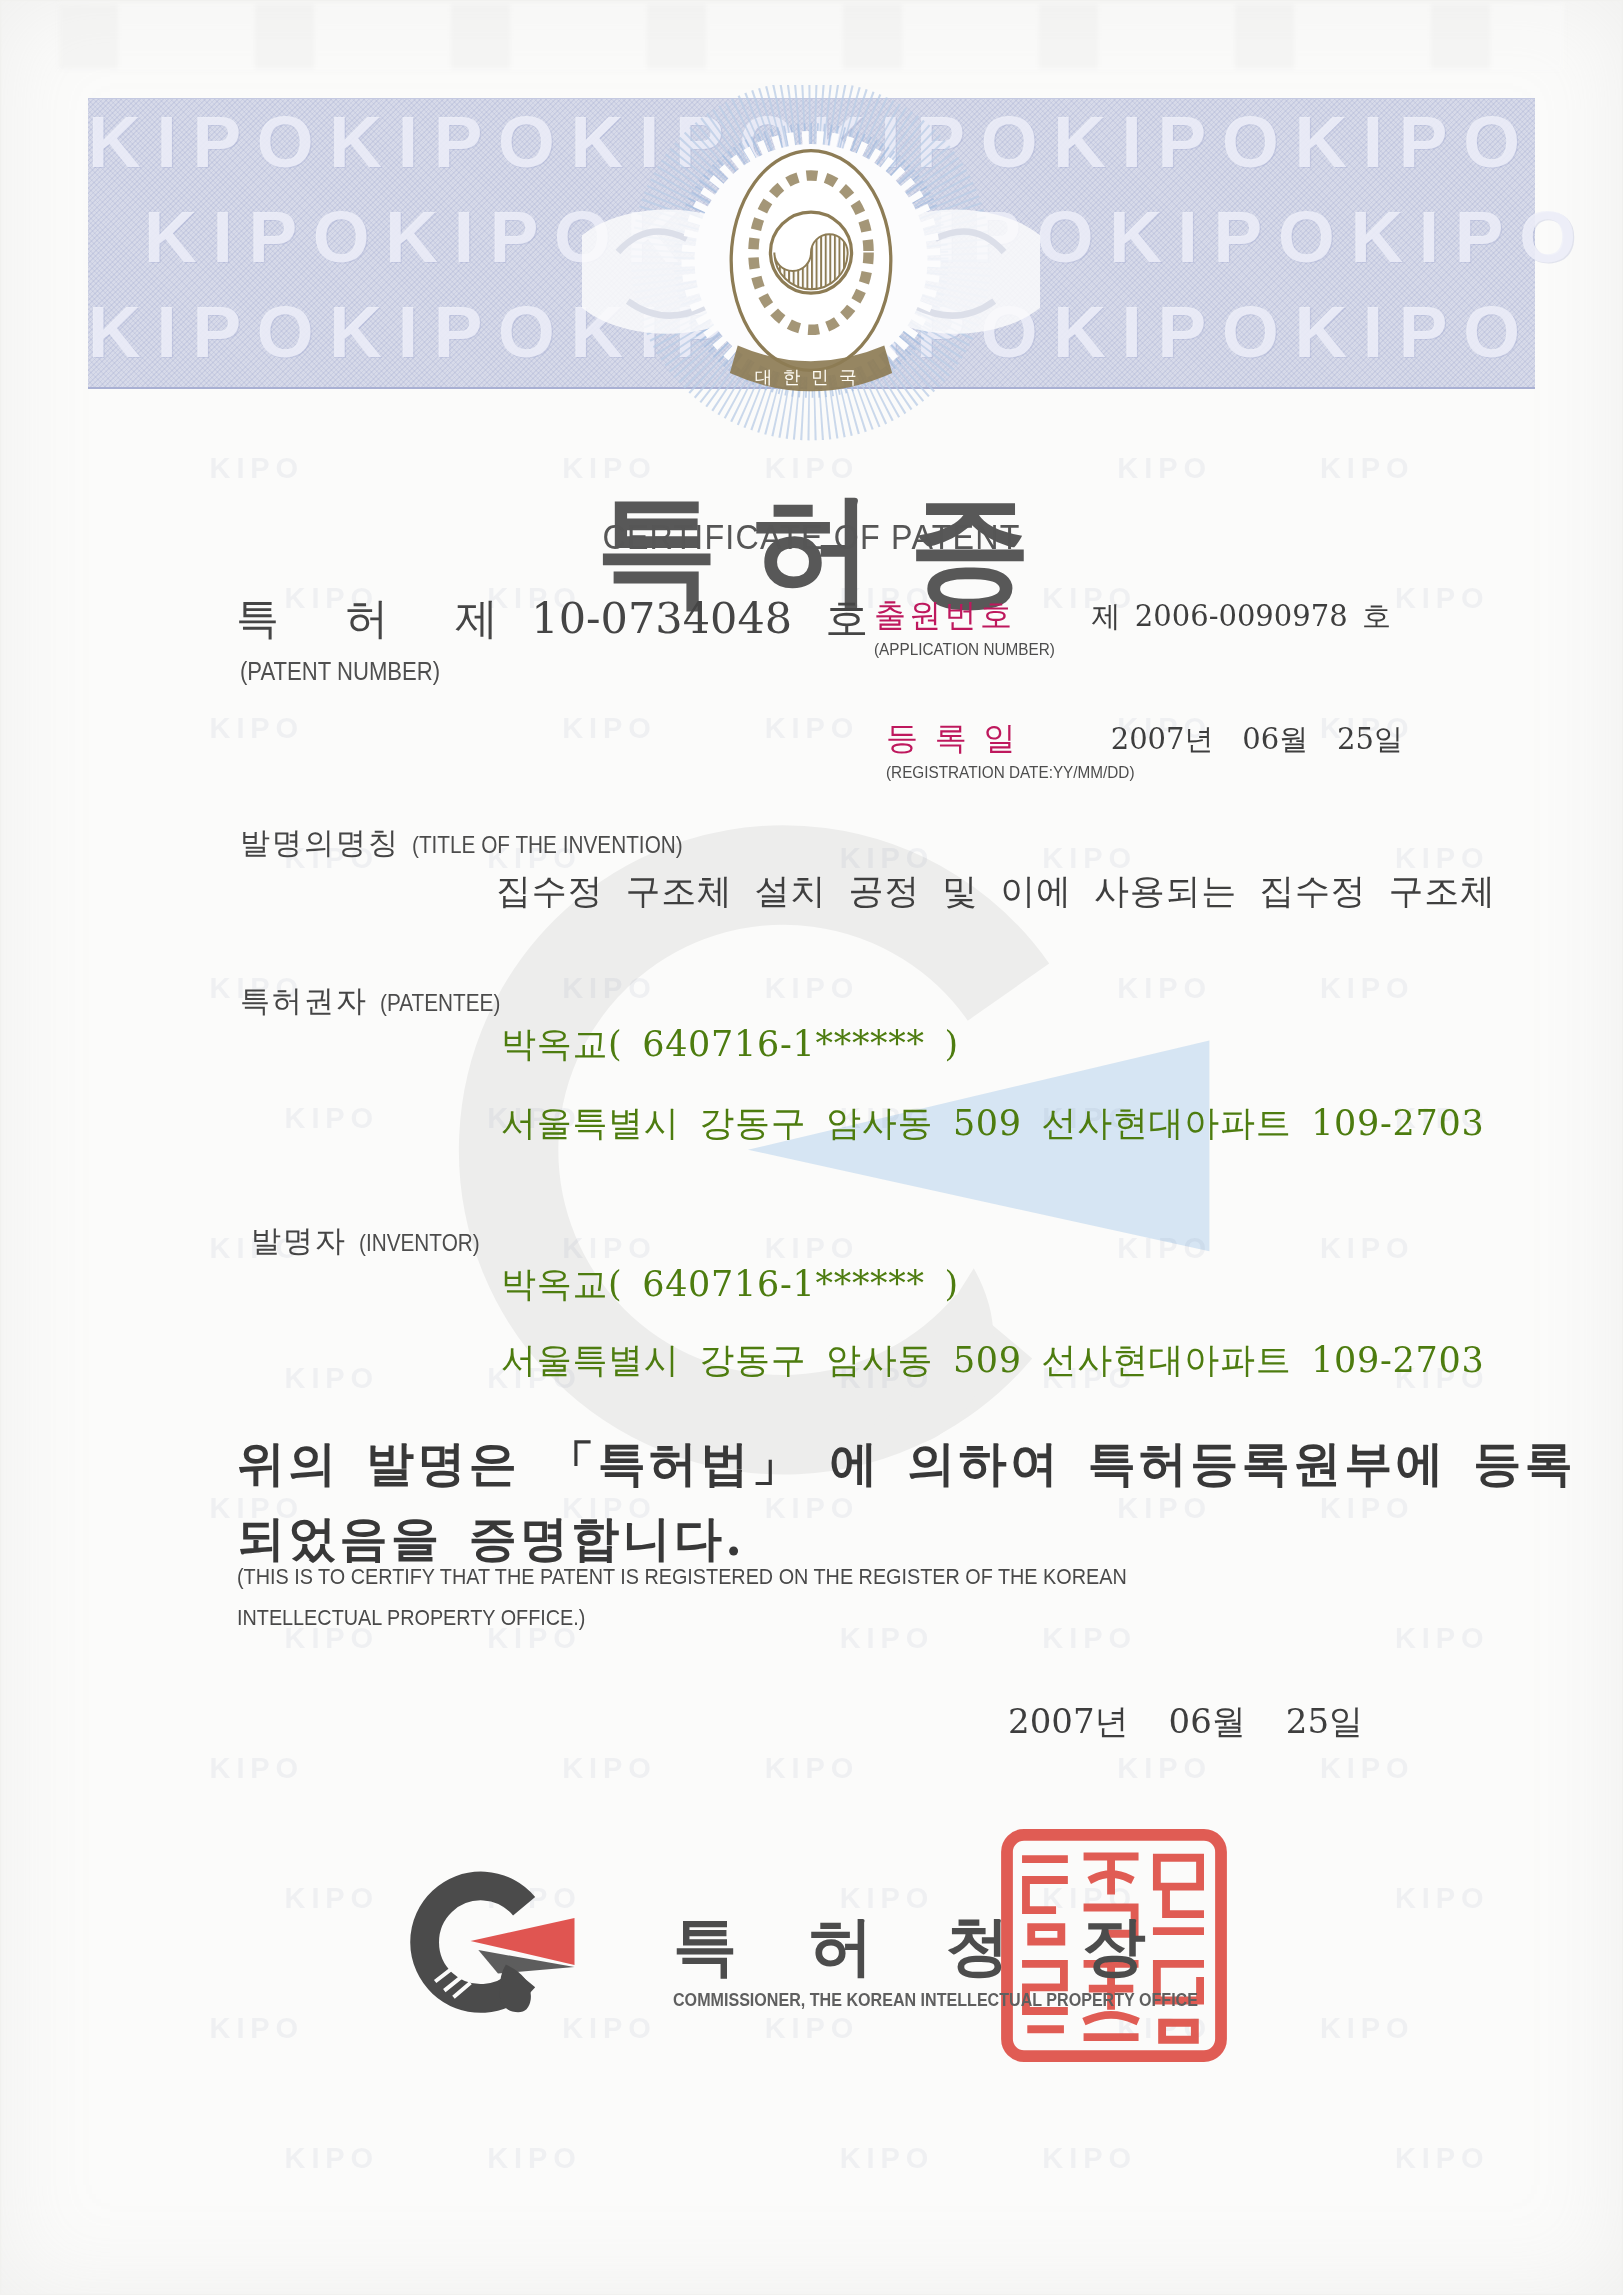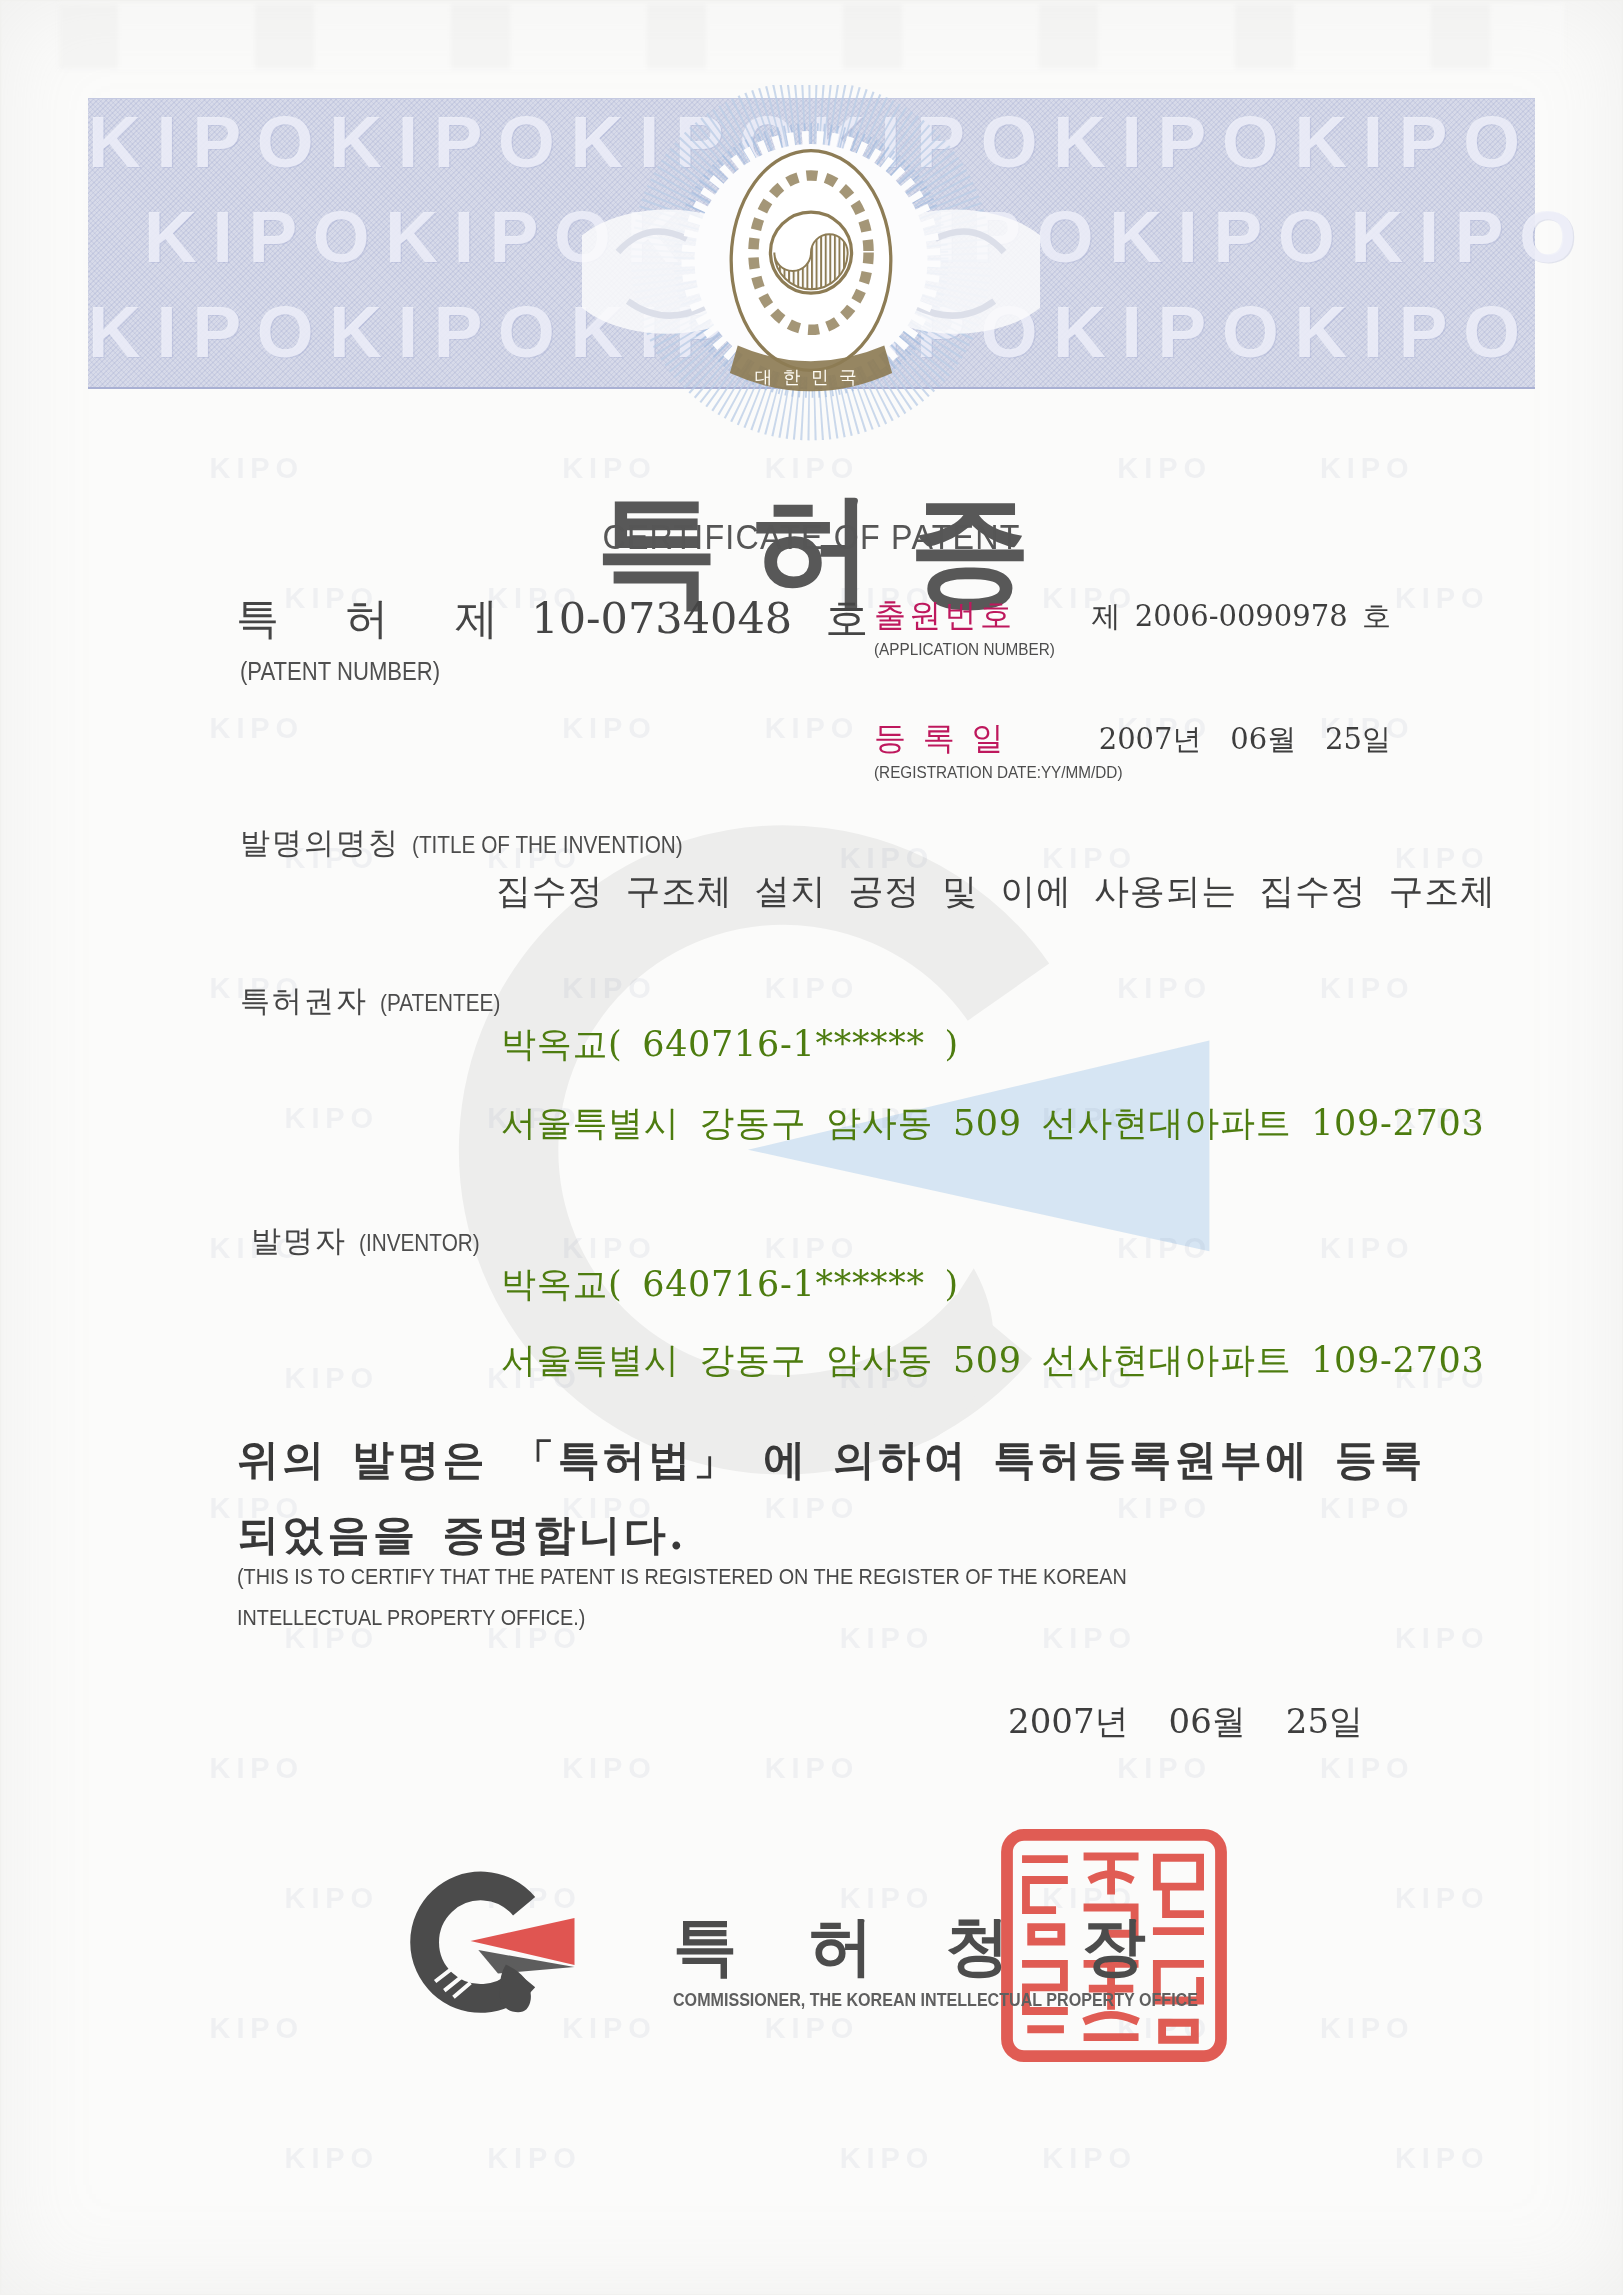--- a/index.html
+++ b/index.html
@@ -47,32 +47,32 @@
         word-spacing:19.6px;white-space:pre;}
   .pn-en{left:240px;top:656px;z-index:2;font-family:"Liberation Sans",sans-serif;
         font-size:26px;color:#4f4f4f;transform:scaleX(.85);transform-origin:left;}
 
   .info-row{left:874px;width:517px;z-index:2;}
   .info-ko{font-size:32px;letter-spacing:3.3px;color:#be185d;}
   .info-en{margin-top:2px;font-family:"Liberation Sans",sans-serif;font-size:17px;color:#4d4d4d;
         transform:scaleX(.9);transform-origin:left;white-space:nowrap;}
   .info-val{position:absolute;right:0;top:3.3px;text-align:right;font-size:29px;color:#3e3e3e;
         white-space:pre;word-spacing:5.2px;}
-  .ir1{top:594px;} .ir2{top:657px;} .ir3{top:717px;}
+  .ir1{top:594px;} .ir2{top:657px;} .ir3{top:717px;margin-left:12px;}
 
   
   .sec{z-index:2;font-size:30px;color:#454545;letter-spacing:2px;white-space:nowrap;}
   .sec .en{font-family:"Liberation Sans",sans-serif;font-size:23.6px;letter-spacing:0;
         display:inline-block;transform:scaleX(.88);transform-origin:left;color:#4c4c4c;}
   .inv-title{left:496px;top:868px;z-index:2;font-size:35px;color:#3f3f3f;
         letter-spacing:0.7px;word-spacing:10.5px;white-space:pre;text-align:right;}
   .person-line{z-index:2;font-size:35px;color:#4d7c0f;letter-spacing:0.7px;word-spacing:7.9px;white-space:pre;}
 
   
-  .stm{left:237px;z-index:2;font-size:42px;font-weight:600;color:#383838;
+  .stm{left:237px;z-index:2;font-size:48px;font-weight:600;color:#383838;
         letter-spacing:3.3px;word-spacing:6.5px;white-space:pre;}
   .stm-en{left:237px;z-index:2;font-family:"Liberation Sans",sans-serif;font-size:22px;
         color:#494949;transform:scaleX(.9);transform-origin:left;white-space:nowrap;}
   .date-line{left:1008px;top:1699px;z-index:2;font-size:34px;color:#3e3e3e;white-space:pre;word-spacing:9.2px;}
 
   
   .logo{left:401px;top:1865px;z-index:2;}
   .office-ko{left:673px;top:1903px;z-index:4;font-family:"DejaVu Sans","Liberation Sans",sans-serif;
         font-weight:600;font-size:64px;letter-spacing:25px;color:#4c4c4c;white-space:pre;}
   .office-en{left:673px;top:1989px;z-index:4;font-family:"Liberation Sans",sans-serif;font-weight:bold;

